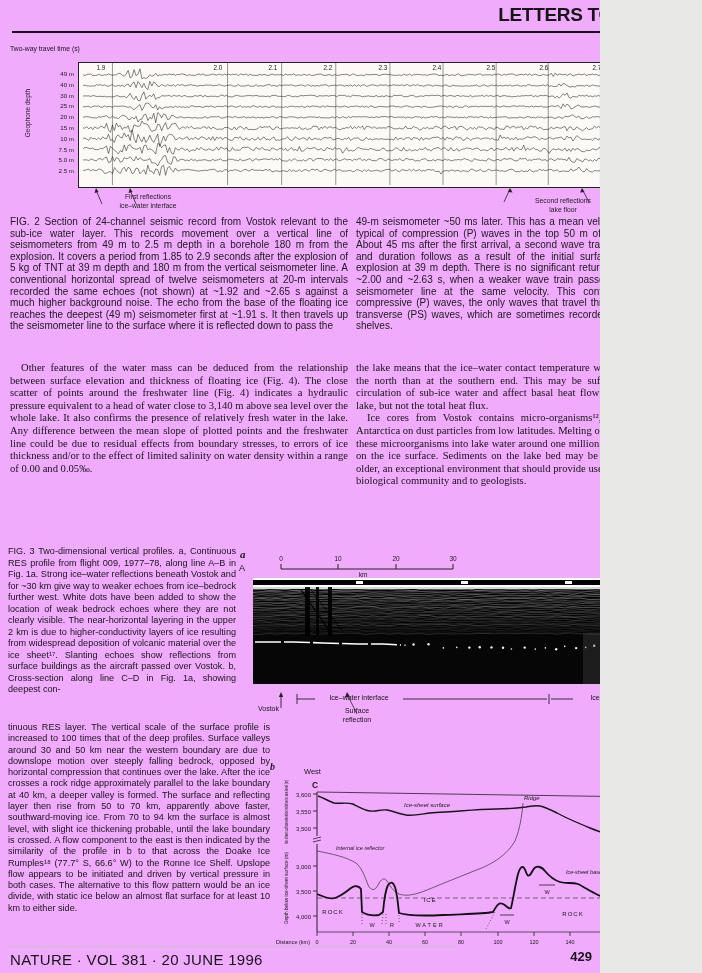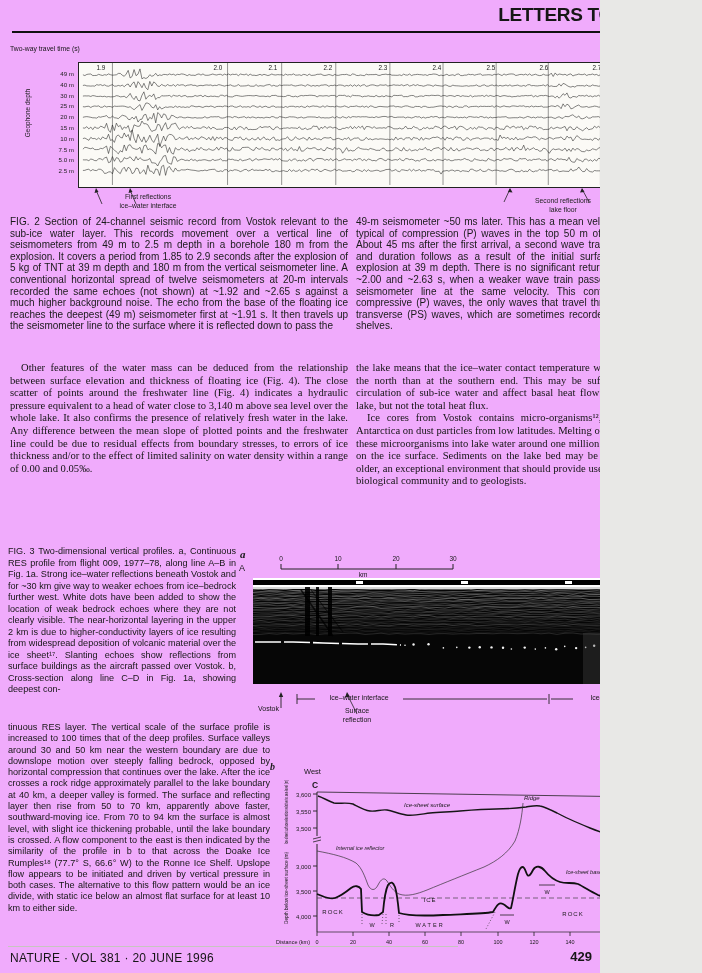--- a/index.html
+++ b/index.html
@@ -318,16 +318,16 @@
     <text x="167" y="190" font-size="5.5" text-anchor="middle">60</text>
     <text x="203" y="190" font-size="5.5" text-anchor="middle">80</text>
     <text x="240" y="190" font-size="5.5" text-anchor="middle">100</text>
     <text x="276" y="190" font-size="5.5" text-anchor="middle">120</text>
     <text x="312" y="190" font-size="5.5" text-anchor="middle">140</text>
     <text x="348" y="190" font-size="5.5" text-anchor="middle">160</text>
     <text x="384" y="190" font-size="5.5" text-anchor="middle">180</text>
   </svg>
 
   <div class="abs" style="left:8px;top:946px;width:450px;height:1px;background:#c7c5c0;"></div>
-  <div class="abs" style="left:10px;top:951px;font-size:12px;letter-spacing:0.3px;">NATURE · VOL 381 · 20 JUNE 1996</div>
+  <div class="abs" style="left:10px;top:951px;font-size:15px;letter-spacing:0.3px;">NATURE · VOL 381 · 20 JUNE 1996</div>
   <div class="abs" style="right:8px;top:949px;font-size:13px;font-weight:bold;">429</div>
 
 </div>
 
 </body></html>

